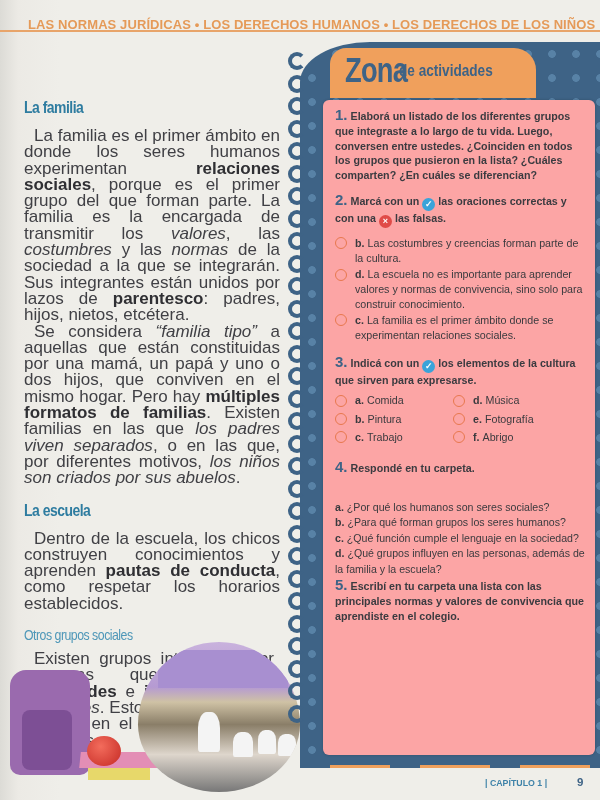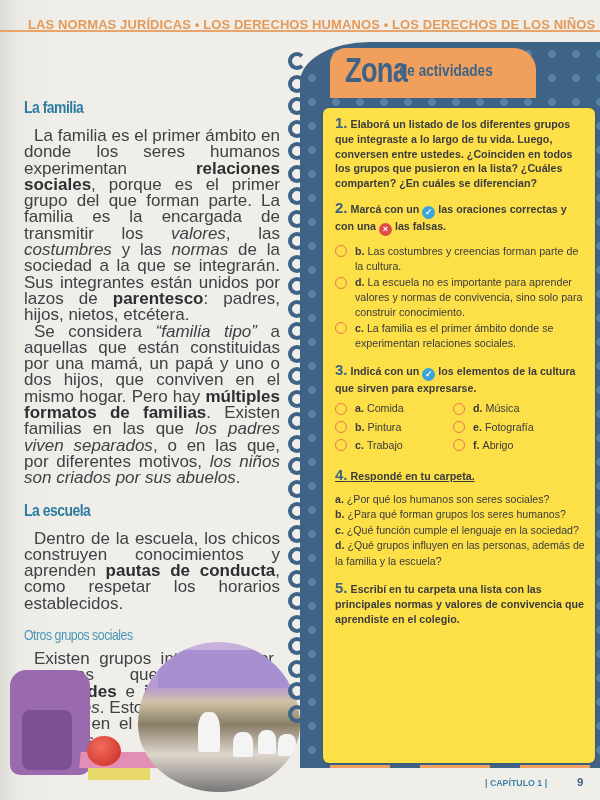--- a/index.html
+++ b/index.html
@@ -53,22 +53,22 @@
     background: #f0a05c; border-radius: 16px 22px 0 0;
   }
   .zone-title {
     position: absolute; left: 345px; top: 50px; white-space: nowrap;
     font-family: "Liberation Sans", sans-serif; color: #3e6386; font-weight: bold;
   }
   .zone-title .big { font-size: 35px; letter-spacing: -1px; display: inline-block; transform: scaleX(0.78); transform-origin: left; margin-right: -30px; }
   .zone-title .small { font-size: 17px; display: inline-block; transform: scaleX(0.8); transform-origin: left; vertical-align: 6px; }
 
   .card {
-    position: absolute; left: 323px; top: 108px; width: 272px; height: 655px;
-    background: #fde047; border-radius: 6px;
+    position: absolute; left: 323px; top: 100px; width: 272px; height: 655px;
+    background: #fca5a5; border-radius: 6px;
     box-shadow: 0 0 3px rgba(0,0,0,0.2);
     padding: 8px 10px 0 12px;
     font-family: "Liberation Sans", sans-serif;
   }
   .act { font-size: 10.7px; line-height: 14.8px; color: #3b3b40; margin-bottom: 10px; }
   .act .num { color: #3e6386; font-weight: bold; font-size: 15px; }
   .act .q { font-weight: bold; }
   .icon-check, .icon-x {
     display: inline-block; width: 13px; height: 13px; border-radius: 50%; vertical-align: -2px;
     color: #fff; font-size: 9px; line-height: 13px; text-align: center; font-weight: bold;
@@ -250,25 +250,25 @@
         <span class="letter">c.</span>
         <span>Trabajo</span>
       </div>
     <div class="opt">
         <span class="radio"></span>
         <span class="letter">f.</span>
         <span>Abrigo</span>
       </div>
   </div>
 
-  <div class="act" style="margin-bottom:8px;text-decoration:underline;">
+  <div class="act" style="margin-bottom:24px;">
     <span class="num">4.</span>
     <span class="q">Respondé en tu carpeta.</span>
   </div>
-  <div class="q4" style="margin-bottom:12px;">
+  <div class="q4" style="margin-bottom:1px;">
     <div><span class="letter">a.</span><span>¿Por qué los humanos son seres sociales?</span></div>
     <div><span class="letter">b.</span><span>¿Para qué forman grupos los seres humanos?</span></div>
     <div><span class="letter">c.</span><span>¿Qué función cumple el lenguaje en la sociedad?</span></div>
     <div><span class="letter">d.</span><span>¿Qué grupos influyen en las personas, además de la familia y la escuela?</span></div>
   </div>
 
   <div class="act">
     <span class="num">5.</span>
     <span class="q">Escribí en tu carpeta una lista con las principales normas y valores de convivencia que aprendiste en el colegio.</span>
   </div>

